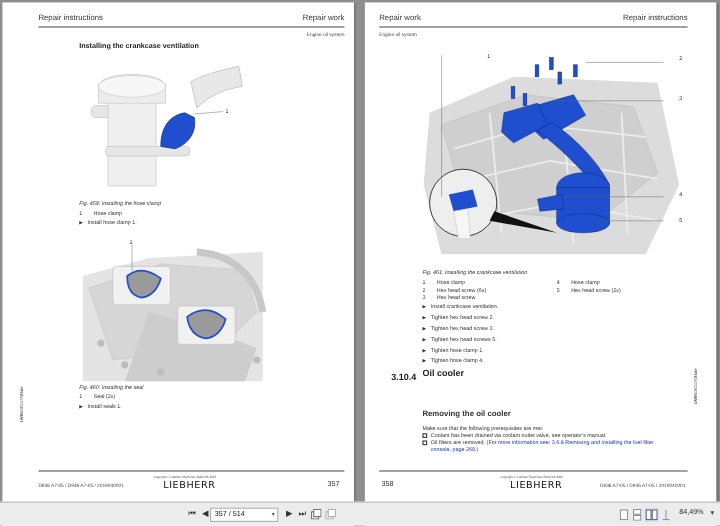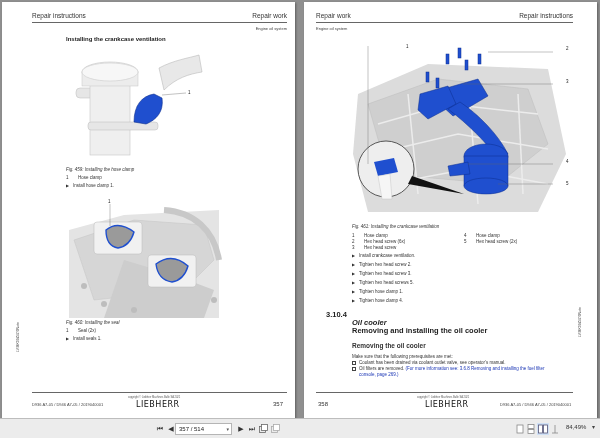--- a/index.html
+++ b/index.html
@@ -165,22 +165,21 @@
     <div class="item" style="left:160px; top:237px;"><span class="num">5</span><span>Hex head screw (2x)</span></div>
 
     <div class="step" style="left:48px; top:251px;"><span class="arr">▶</span><span>Install crankcase ventilation.</span></div>
     <div class="step" style="left:48px; top:260px;"><span class="arr">▶</span><span>Tighten hex head screw 2.</span></div>
     <div class="step" style="left:48px; top:269px;"><span class="arr">▶</span><span>Tighten hex head screw 3.</span></div>
     <div class="step" style="left:48px; top:278px;"><span class="arr">▶</span><span>Tighten hex head screws 5.</span></div>
     <div class="step" style="left:48px; top:287px;"><span class="arr">▶</span><span>Tighten hose clamp 1.</span></div>
     <div class="step" style="left:48px; top:296px;"><span class="arr">▶</span><span>Tighten hose clamp 4.</span></div>
 
     <div class="h-num" style="left:22px; top:308px;">3.10.4</div>
-    <div class="h-big" style="left:48px; top:316px;font-style:italic;">Oil cooler</div>
-    <div class="h-big" style="left:48px; top:324px;">Removing and installing the oil cooler</div>
+    <div class="h-big" style="left:48px; top:304px;">Oil cooler</div>
     <div class="h-med" style="left:48px; top:340px;">Removing the oil cooler</div>
     <div class="body-t" style="left:48px; top:352px;">Make sure that the following prerequisites are met:</div>
     <div class="body-t" style="left:48px; top:358px;">
       <span class="chk"></span><span>Coolant has been drained via coolant outlet valve, see operator's manual.</span>
     </div>
     <div class="body-t" style="left:48px; top:364px;">
       <span class="chk"></span><span>Oil filters are removed. </span><span class="link">(For more information see: 3.6.8 Removing and installing the fuel filter</span>
     </div>
     <div class="body-t link" style="left:55px; top:370px;">console, page 269.)</div>
 

